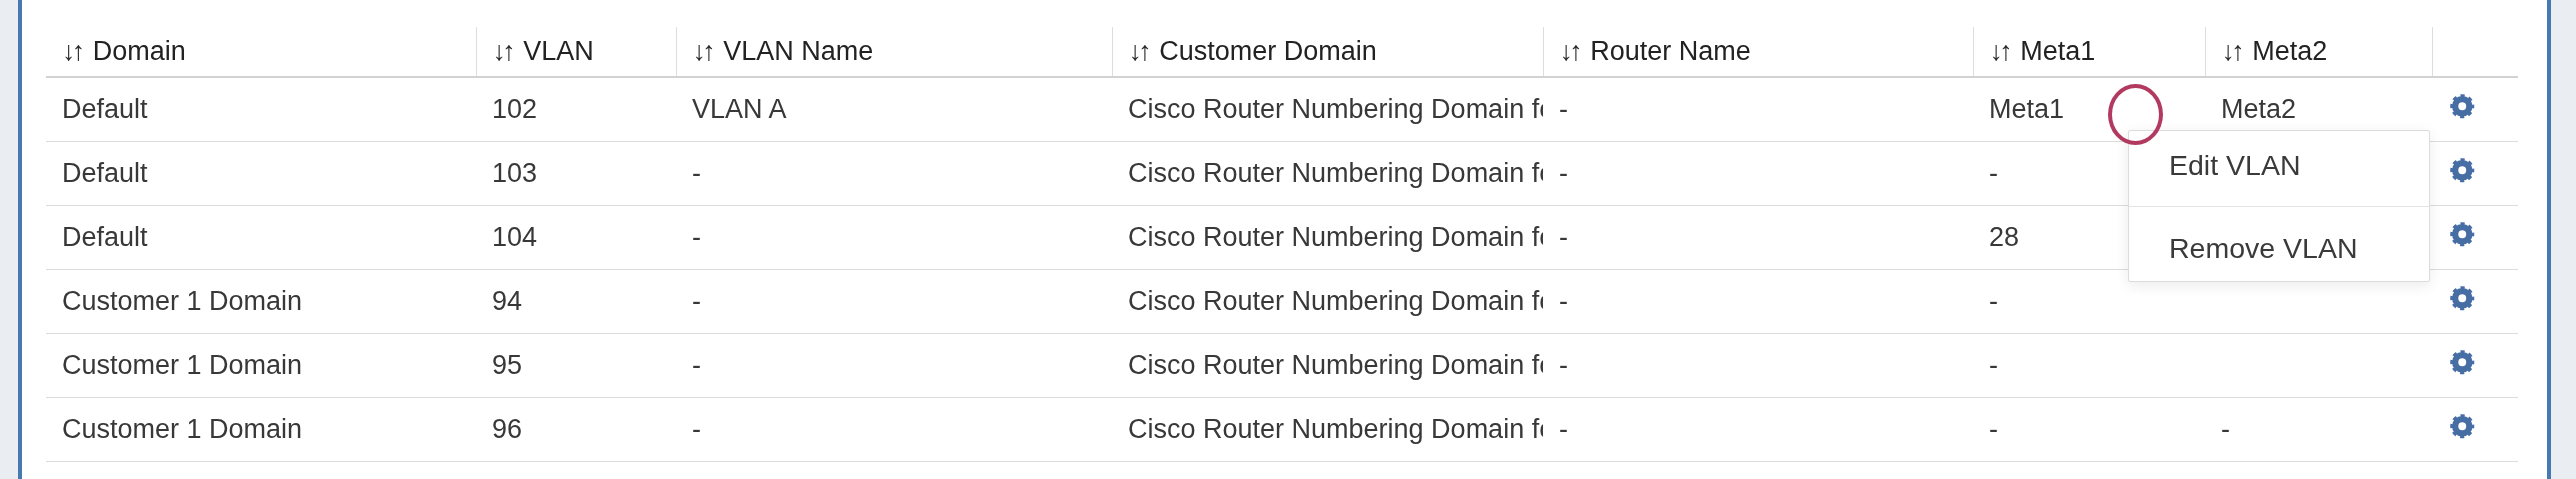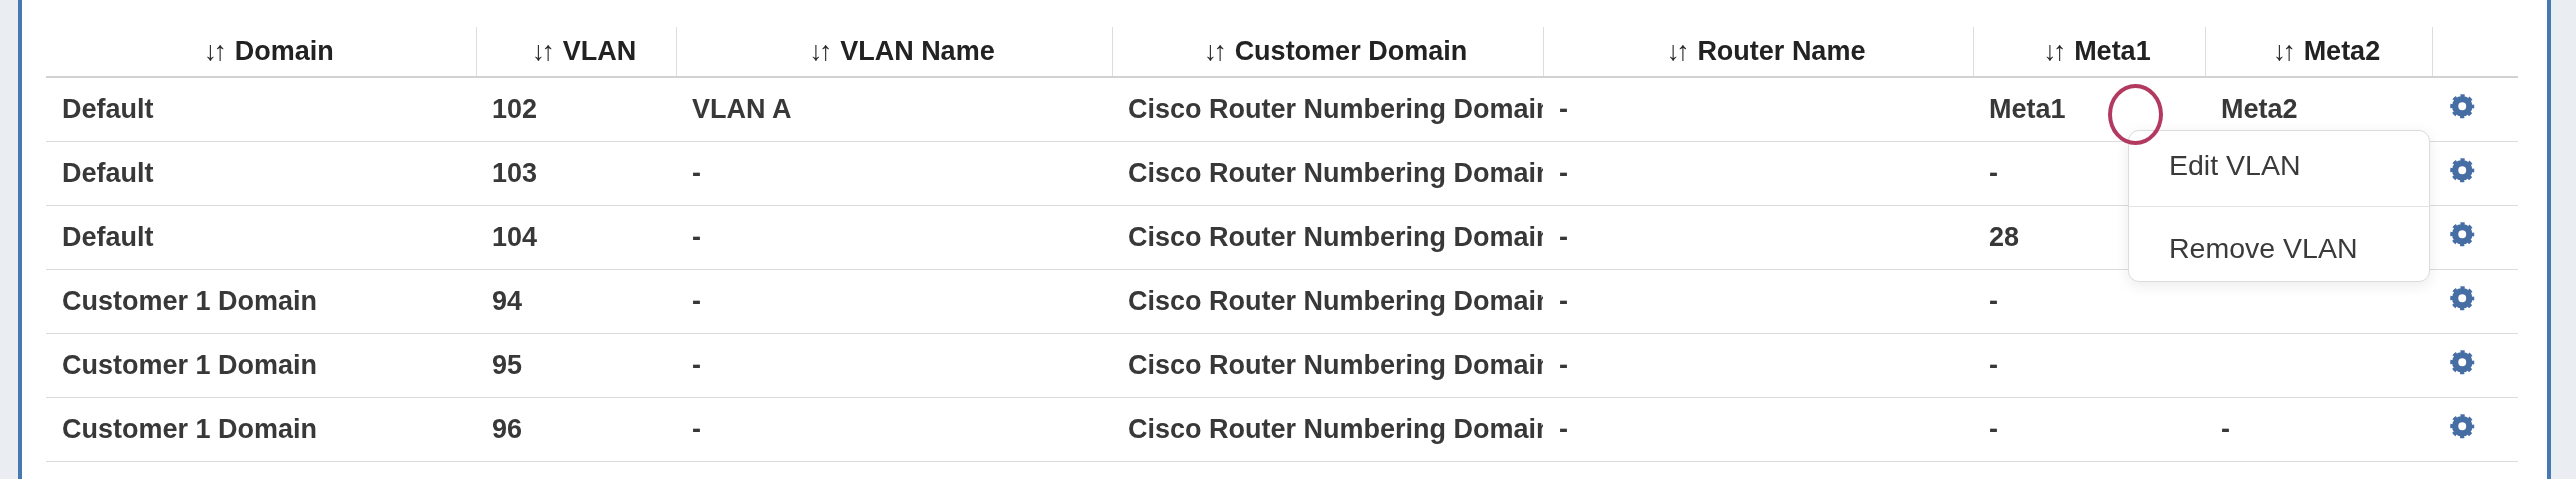--- a/index.html
+++ b/index.html
@@ -16,46 +16,46 @@
     background:#ffffff;
     border-left:4.8px solid #4678b2;
     border-right:4.8px solid #4678b2;
   }
   table.grid {
     position:absolute; left:24px; top:27px;
     width:2470px;
     border-collapse:collapse; table-layout:fixed;
   }
   th {
-    height:49px; vertical-align:middle; text-align:center;
+    height:49px; vertical-align:middle; text-align:left;
     padding:0 0 0 16px;
-    font-size:27px; font-weight:bold; color:#222;
+    font-size:27px; font-weight:normal; color:#222;
     border-bottom:2.9px solid #d2d2d2;
     border-left:1.9px solid #dddddd;
     white-space:nowrap; overflow:hidden;
     cursor:pointer;
   }
   th:first-child { border-left:none; }
   th.no-sort { cursor:default; }
   .sort-icon { letter-spacing:-3.8px; margin-right:11.4px; color:#2b2b2b; }
   td {
     height:63px; vertical-align:middle;
     padding:0 0 0 16px;
     font-size:27px; color:#383838;
     border-bottom:1.9px solid #dcdcdc;
-    white-space:nowrap; overflow:hidden;font-weight:bold;
+    white-space:nowrap; overflow:hidden;
   }
   td.actions-cell { padding:0 25px 0 0; text-align:center; }
   .gear { display:inline-block; line-height:0; cursor:pointer; }
   .menu {
     position:absolute; left:2106px; top:130px; width:302px;
     box-sizing:border-box;
     background:#ffffff;
     border:1.9px solid #dcdcdc;
-    border-radius:11px;
+    border-radius:2px;
     padding:9.5px 0;
     box-shadow:0 3.8px 13.3px rgba(0,0,0,0.08);
     z-index:5;
   }
   .menu-item {
     height:48px; line-height:48px;
     padding-left:40px;
     font-size:28.5px; color:#3a3a3a;
     white-space:nowrap; cursor:pointer;
   }

